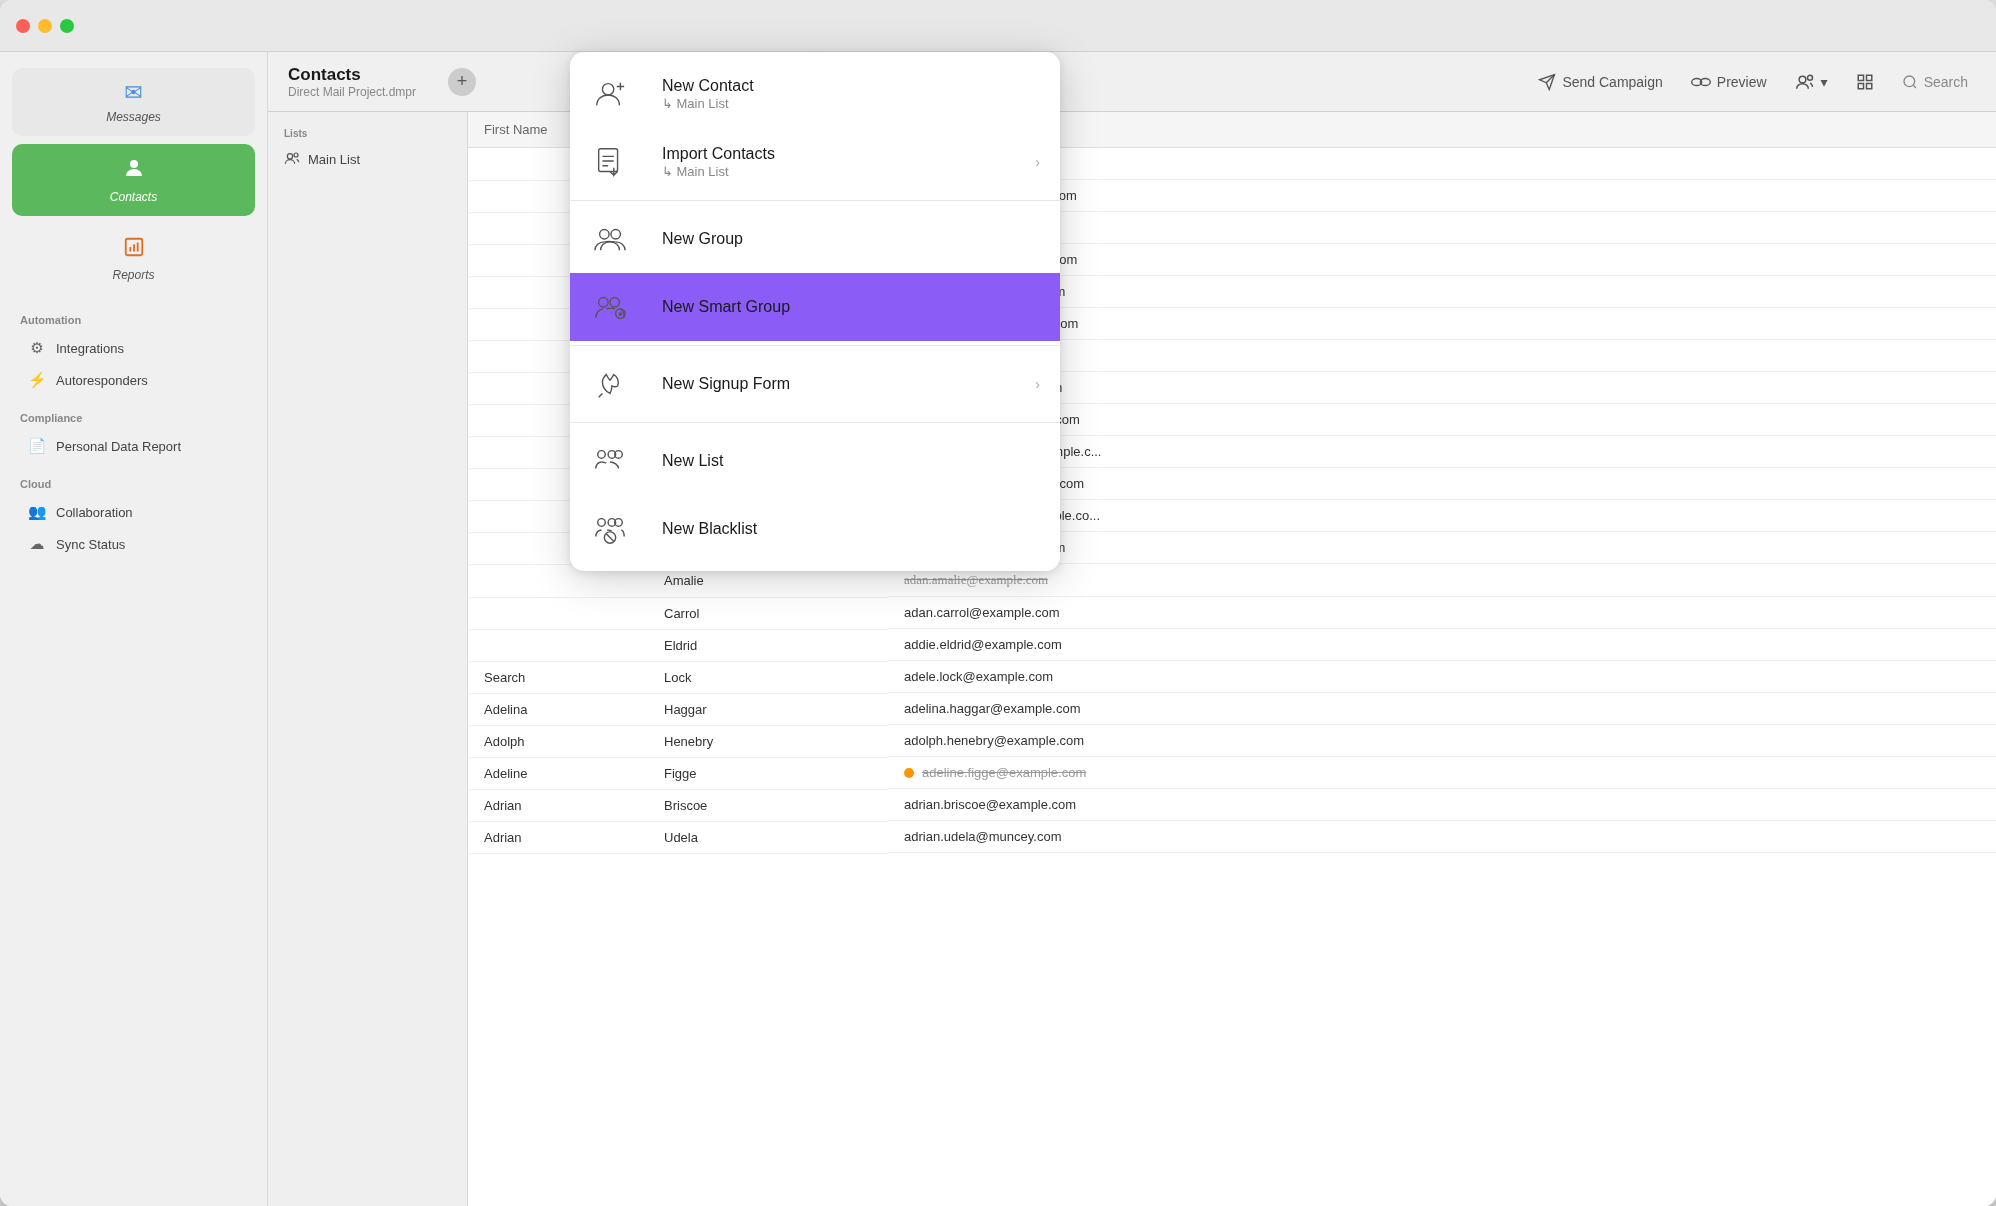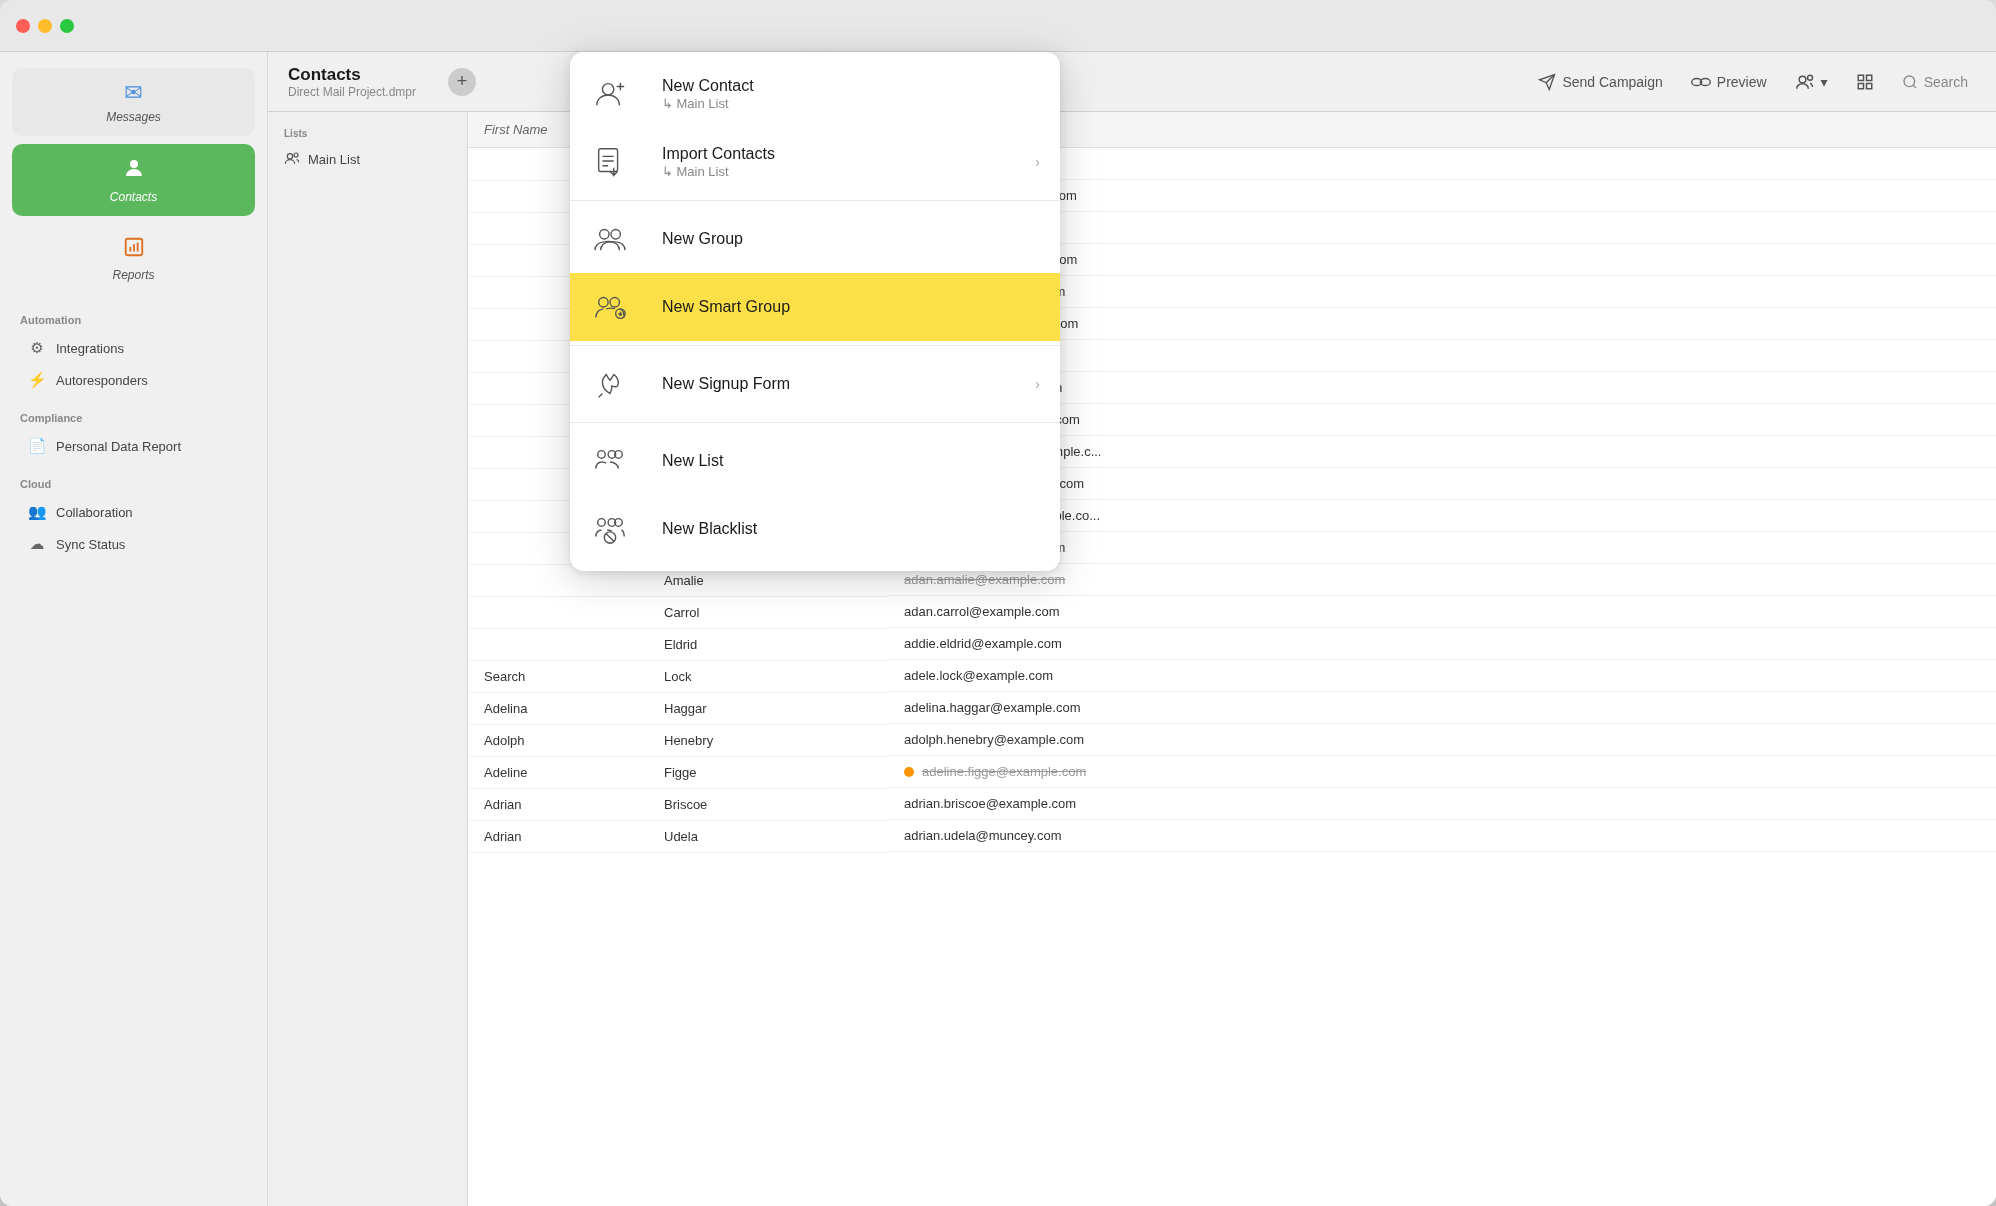--- a/index.html
+++ b/index.html
@@ -302,21 +302,21 @@
 
     .menu-item {
       display: flex;
       align-items: center;
       padding: 14px 20px;
       cursor: pointer;
       gap: 32px;
       position: relative;
     }
     .menu-item.highlighted {
-      background: #fde047;
+      background: #8b5cf6;
     }
 
     .menu-item-icon {
       width: 40px;
       height: 40px;
       display: flex;
       align-items: center;
       justify-content: center;
       flex-shrink: 0;
     }
@@ -492,21 +492,21 @@
               <path d="M22 16c0-2.5-1.5-4-3-4.5"></path>
             </svg>
             <span style="font-size:13px; color:#444;">Main List</span>
           </div>
         </div>
 
         <div class="table-area">
           <table class="contacts-table">
             <thead>
               <tr>
-                <th style="width:180px;font-style:italic;">First Name</th>
+                <th style="width:180px;">First Name</th>
                 <th style="width:240px;">Last Name</th>
                 <th>Email</th>
               </tr>
             </thead>
             <tbody id="table-body">
             <tr>
                   <td style="color: rgb(51, 51, 51);"></td>
                   <td>As</td>
                   <td style="display: flex; align-items: center; gap: 8px;">
                     <span>aaron.as@example.com</span>
@@ -592,21 +592,21 @@
                 <tr>
                   <td style="color: rgb(51, 51, 51);"></td>
                   <td>Latterll</td>
                   <td style="display: flex; align-items: center; gap: 8px;">
                     <span>adam.latterll@example.com</span>
                   </td>
                 </tr>
                 <tr>
                   <td style="color: rgb(51, 51, 51);"></td>
                   <td>Amalie</td>
-                  <td style="display: flex; align-items: center; gap: 8px;">
+                  <td style="display: flex; align-items: center; gap: 8px; font-family: Liberation Serif, serif;">
                     <span class="email-strikethrough">adan.amalie@example.com</span>
                   </td>
                 </tr>
                 <tr>
                   <td style="color: rgb(51, 51, 51);"></td>
                   <td>Carrol</td>
                   <td style="display: flex; align-items: center; gap: 8px;">
                     <span>adan.carrol@example.com</span>
                   </td>
                 </tr>

